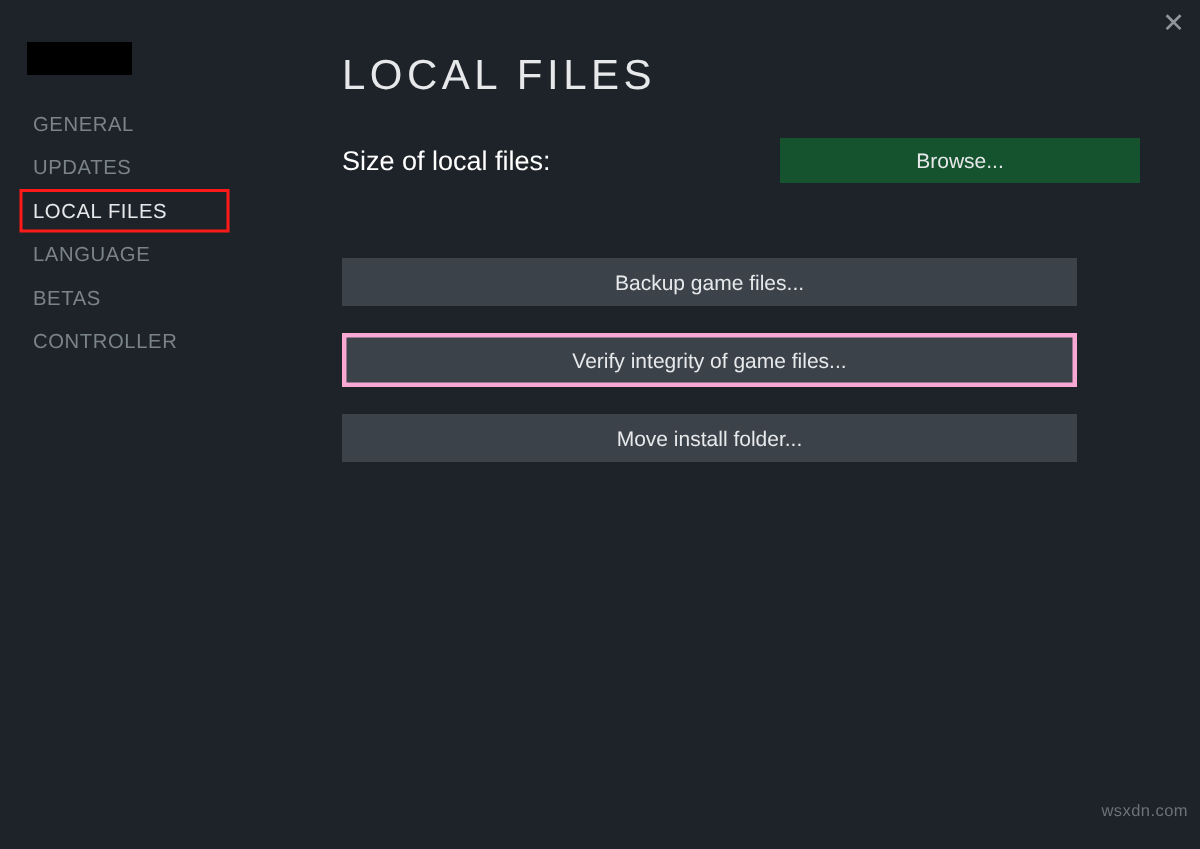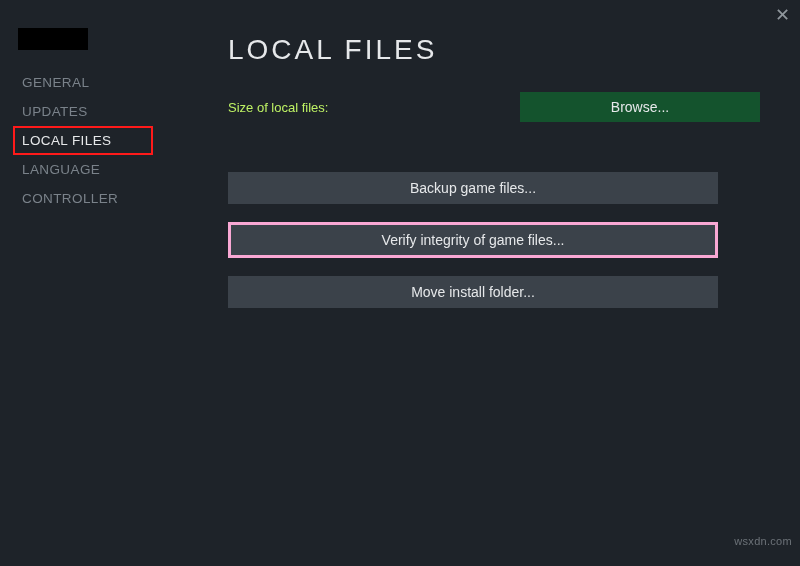--- a/index.html
+++ b/index.html
@@ -67,22 +67,22 @@
     color: #e6e8ea;
     margin-bottom: 26px;
   }
   .size-row {
     display: flex;
     align-items: center;
     gap: 6px;
     margin-bottom: 50px;
   }
   .size-label {
-    font-size: 13px;
-    color: #bef264;
+    font-size: 18px;
+    color: #ffffff;
   }
   .size-value {
     font-size: 13px;
     color: #4aa0d8;
   }
   .browse-btn {
     margin-left: auto;
     margin-right: 0;
     width: 240px;
     height: 30px;
@@ -127,20 +127,21 @@
 <div class="close-btn">✕</div>
 
 <div class="window">
 
   <div class="sidebar">
     <div class="game-title-blk"></div>
     <div class="nav-item">GENERAL</div>
     <div class="nav-item">UPDATES</div>
     <div class="nav-item active highlight">LOCAL FILES</div>
     <div class="nav-item">LANGUAGE</div>
+    <div class="nav-item">BETAS</div>
     <div class="nav-item">CONTROLLER</div>
   </div>
 
   <div class="main">
     <h1 class="page-title">LOCAL FILES</h1>
 
     <div class="size-row">
       <span class="size-label">Size of local files:</span>
       <button class="browse-btn">Browse...</button>
     </div>

